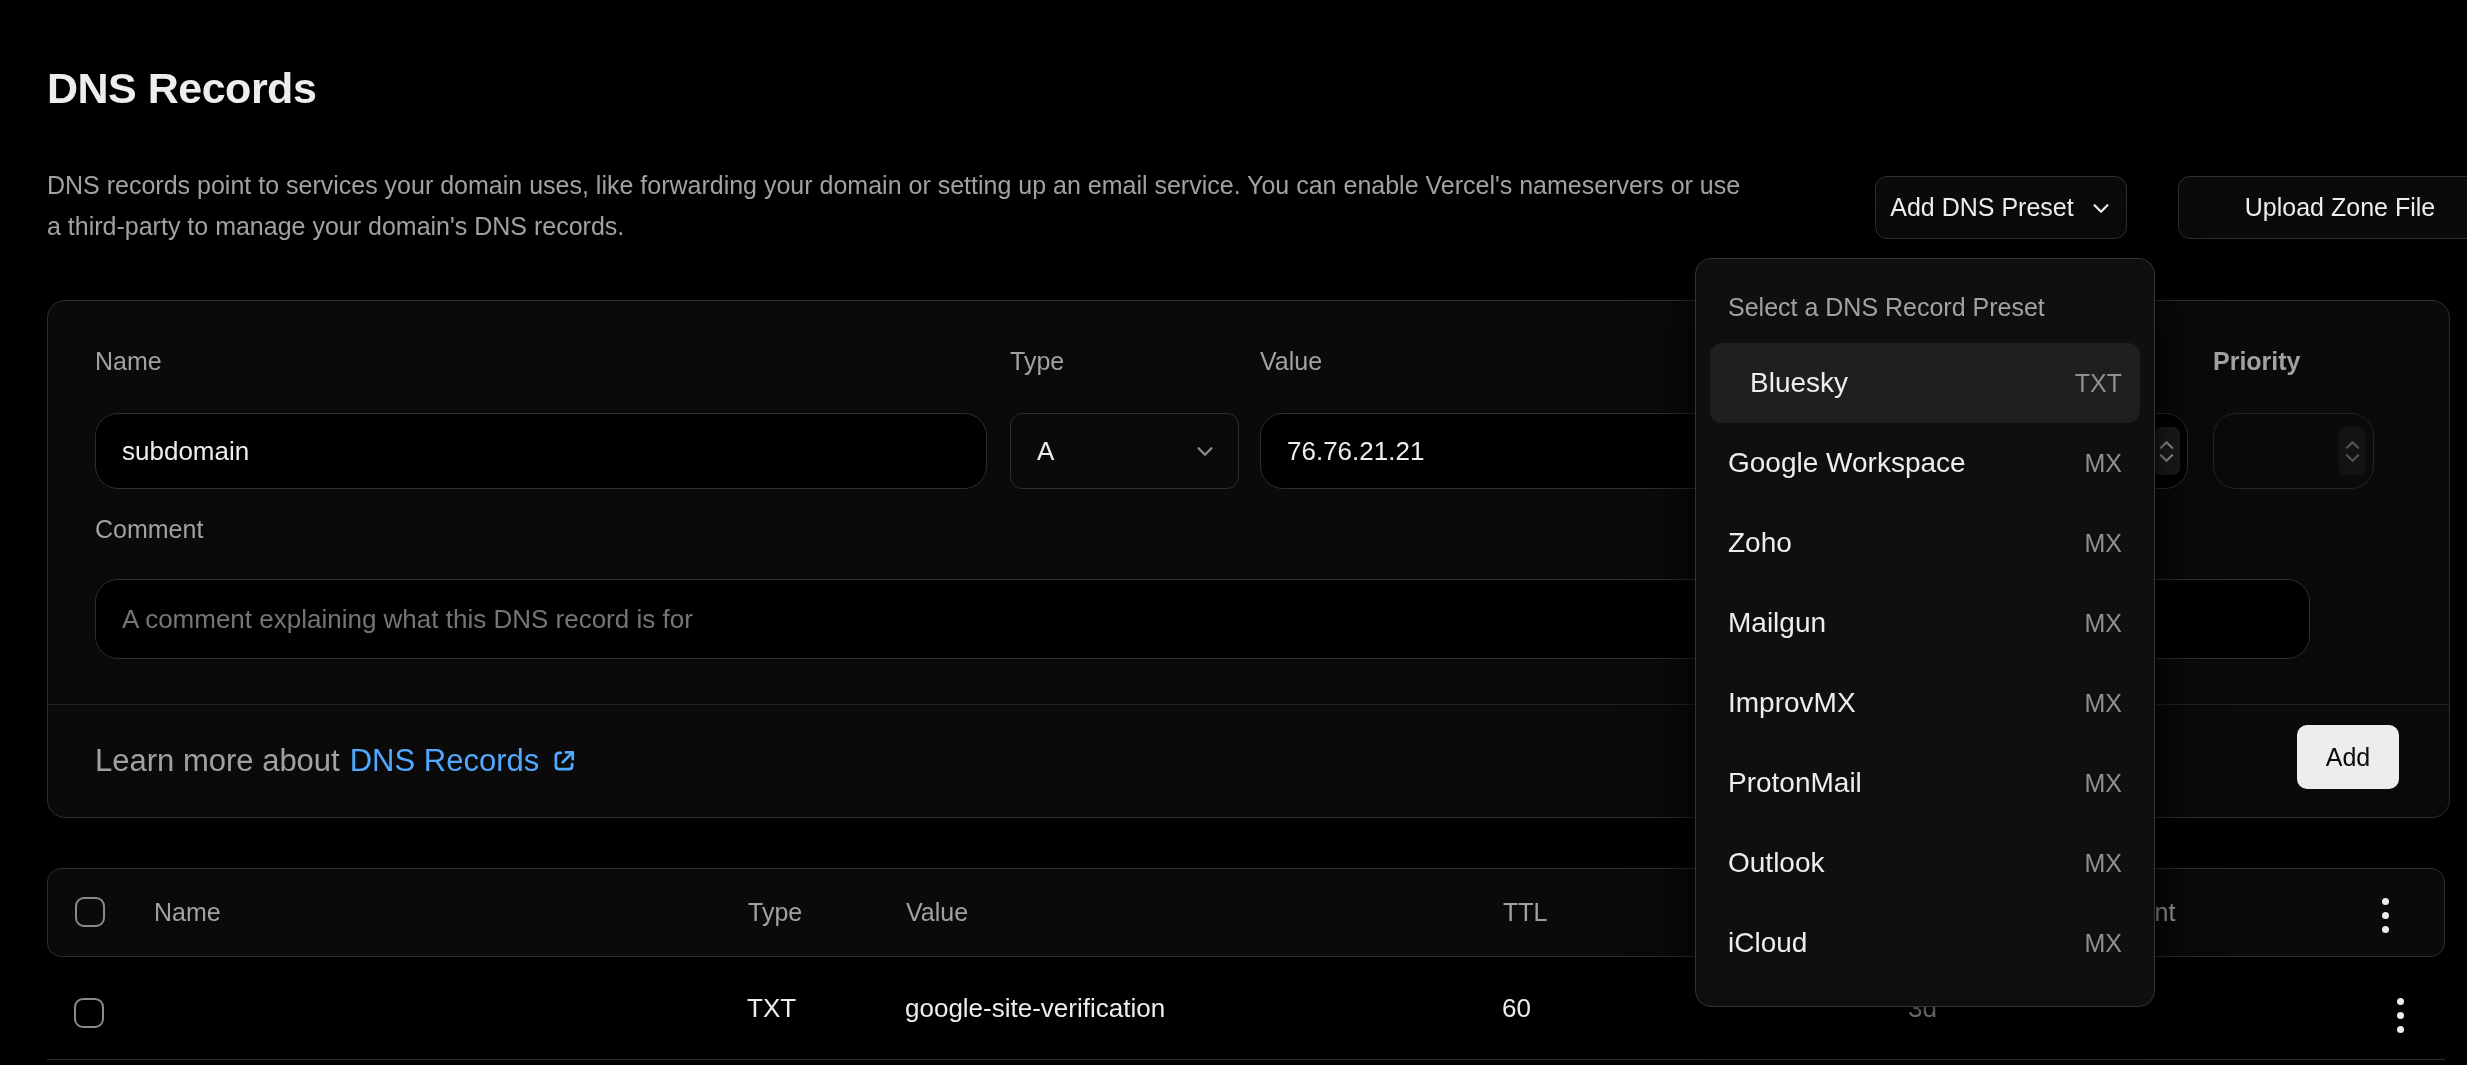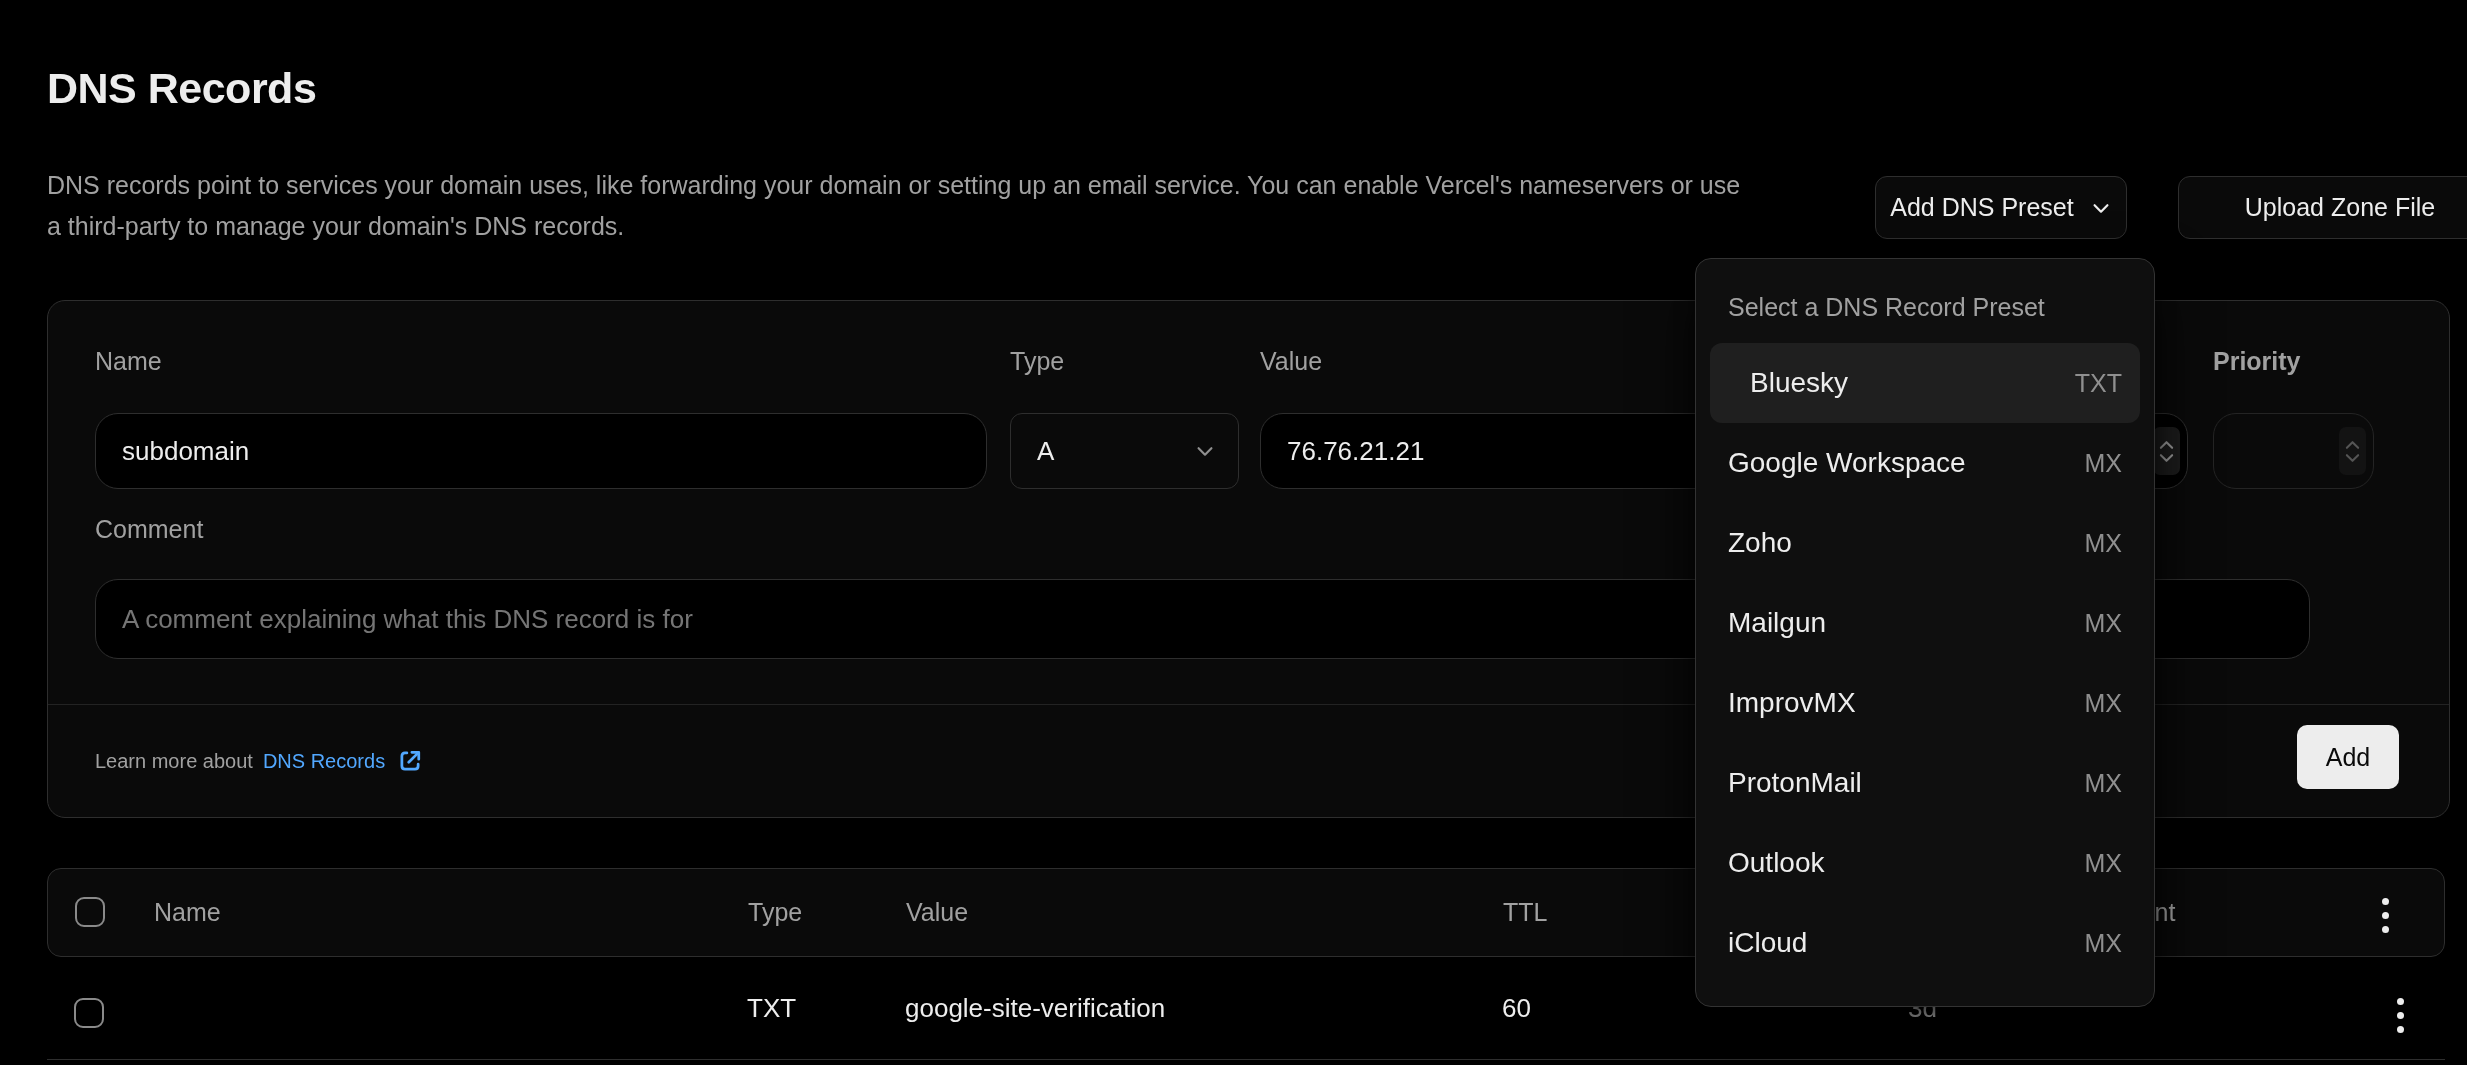--- a/index.html
+++ b/index.html
@@ -44,21 +44,21 @@
     display:flex; flex-direction:column; align-items:center; justify-content:center; gap:3px;
   }
   .stepper svg { display:block; }
   .field-disabled { background:transparent; border-color:#242424; }
   .field-disabled .stepper { background:#161616; opacity:.75; }
 
   .card-footer {
     position:absolute; left:0; bottom:0; width:100%; height:113px;
     border-top:1px solid #232323; display:flex; align-items:center;
   }
-  .learn-more { position:absolute; left:47px; font-size:20px; color:#a1a1a1; display:flex; align-items:center; gap:10px; }
+  .learn-more { position:absolute; left:47px; font-size:31px; color:#a1a1a1; display:flex; align-items:center; gap:10px; }
   .learn-more a { color:#52a8ff; text-decoration:none; display:inline-flex; align-items:center; gap:10px; cursor:pointer; }
   .btn-primary {
     position:absolute; right:50px; top:20px; width:102px; height:64px;
     background:#ededed; color:#0a0a0a; border:none; border-radius:10px;
     font-size:25px; font-weight:500; font-family:inherit; cursor:pointer;
   }
 
   
   .table-head {
     position:absolute; left:47px; top:868px; width:2398px; height:89px;

